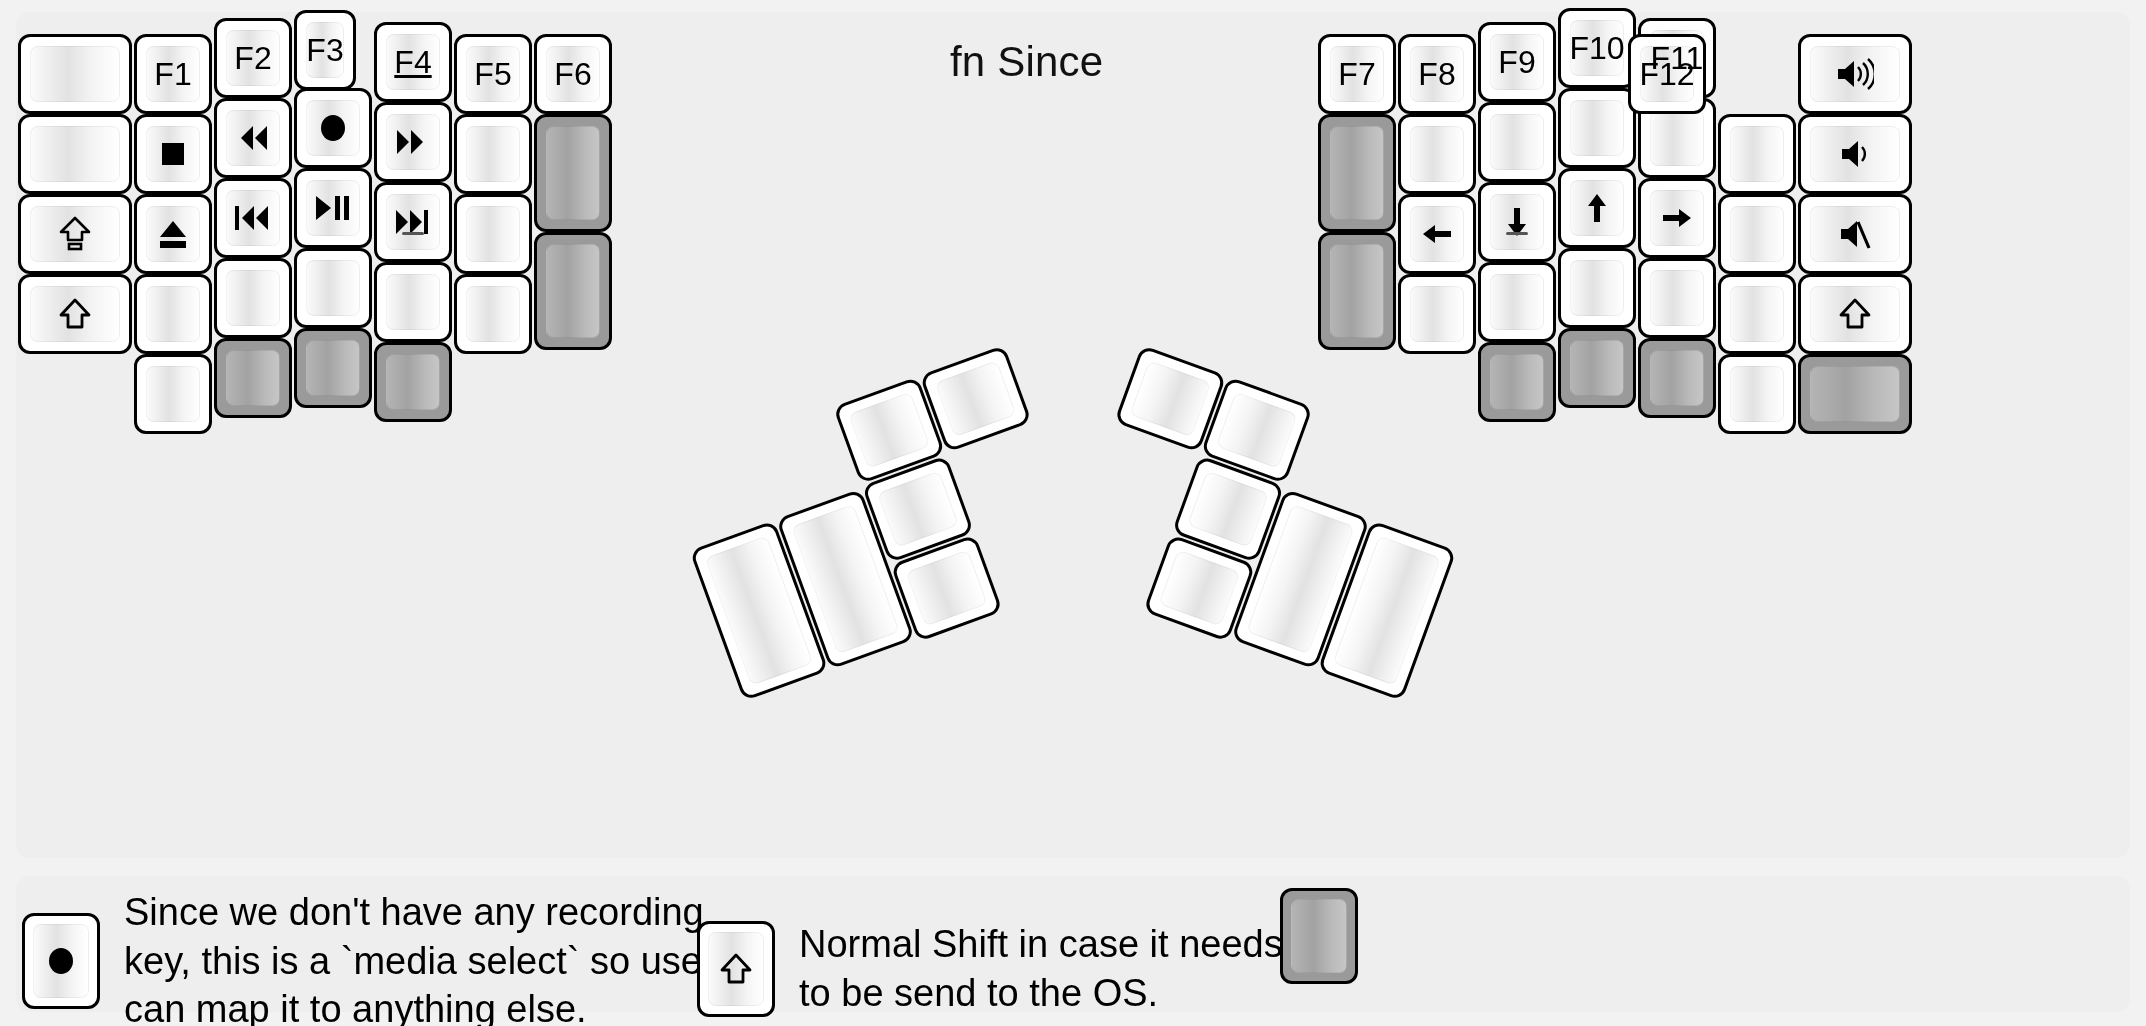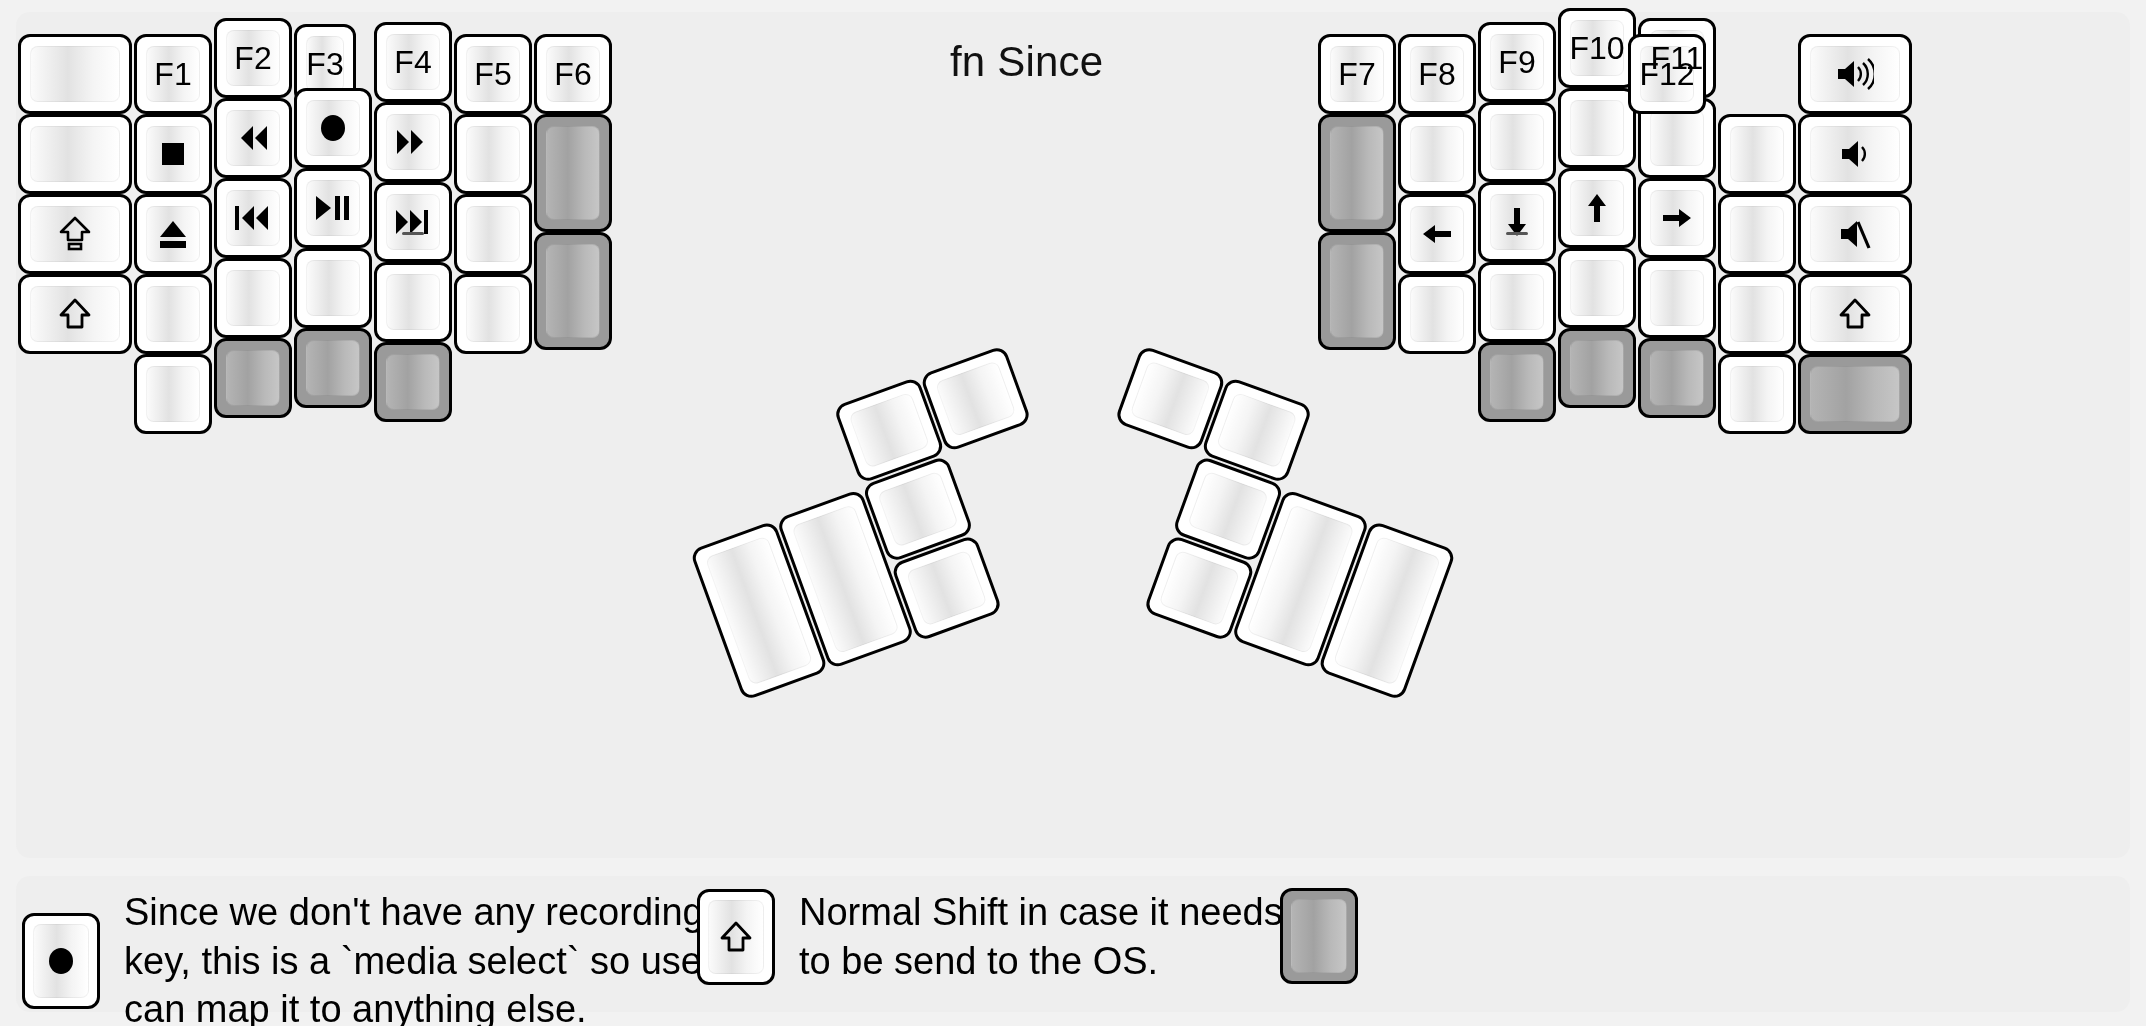--- a/index.html
+++ b/index.html
@@ -206,21 +206,21 @@
           </span>
         </div>
         <div class="key" style="left: 214px; top: 258px; width: 78px; height: 80px;">
           <span class="cap"></span>
         </div>
         <div class="key trans" style="left: 214px; top: 338px; width: 78px; height: 80px;">
           <span class="cap"></span>
         </div>
       </div>
       <div>
-        <div class="key" style="left: 294px; top: 24px; width: 62px; height: 80px;">
+        <div class="key" style="left: 294px; top: 10px; width: 62px; height: 80px;">
           <span class="cap fkey">F3</span>
         </div>
         <div class="key" style="left: 294px; top: 88px; width: 78px; height: 80px;">
           <span class="cap">
             <svg width="30" height="30" viewBox="0 0 30 30" fill="#000">
               <ellipse cx="15" cy="15" rx="12" ry="13"></ellipse>
             </svg>
           </span>
         </div>
         <div class="key" style="left: 294px; top: 168px; width: 78px; height: 80px;">
@@ -233,21 +233,21 @@
           </span>
         </div>
         <div class="key" style="left: 294px; top: 248px; width: 78px; height: 80px;">
           <span class="cap"></span>
         </div>
         <div class="key trans" style="left: 294px; top: 328px; width: 78px; height: 80px;">
           <span class="cap"></span>
         </div>
       </div>
       <div>
-        <div class="key" style="left: 374px; top: 22px; width: 78px; height: 80px;">
+        <div class="key" style="left: 374px; top: 22px; width: 78px; height: 80px; text-decoration: underline;">
           <span class="cap fkey">F4</span>
         </div>
         <div class="key" style="left: 374px; top: 102px; width: 78px; height: 80px;">
           <span class="cap">
             <svg width="38" height="28" viewBox="0 0 38 28" fill="#000">
               <path d="M3 2 L3 26 L15 14 Z"></path>
               <path d="M17 2 L17 26 L29 14 Z"></path>
             </svg>
           </span>
         </div>
@@ -492,21 +492,21 @@
           <span class="cap">
             <svg width="30" height="30" viewBox="0 0 30 30" fill="#000">
               <ellipse cx="15" cy="15" rx="12" ry="13"></ellipse>
             </svg>
           </span>
         </div>
         <div class="legend-text">Since we don't have any recording
 key, this is a `media select` so user
 can map it to anything else.</div>
       </div>
-      <div class="legend-item" style="left: 665px; top: 888px; padding-left: 32px;">
+      <div class="legend-item" style="left: 665px; top: 920px; padding-left: 32px;">
         <div class="legend-key">
           <span class="cap">
             <svg width="32" height="32" viewBox="0 0 32 32" fill="#000">
               <path d="M16 2 L30 17 L23 17 L23 29 L9 29 L9 17 L2 17 Z" fill="none" stroke="#000" stroke-width="2.8" stroke-linejoin="round"></path>
             </svg>
           </span>
         </div>
         <div class="legend-text">Normal Shift in case it needs
 to be send to the OS.</div>
       </div>

